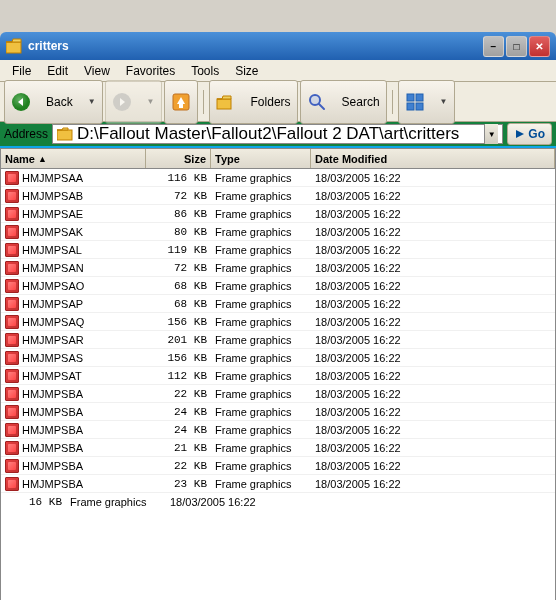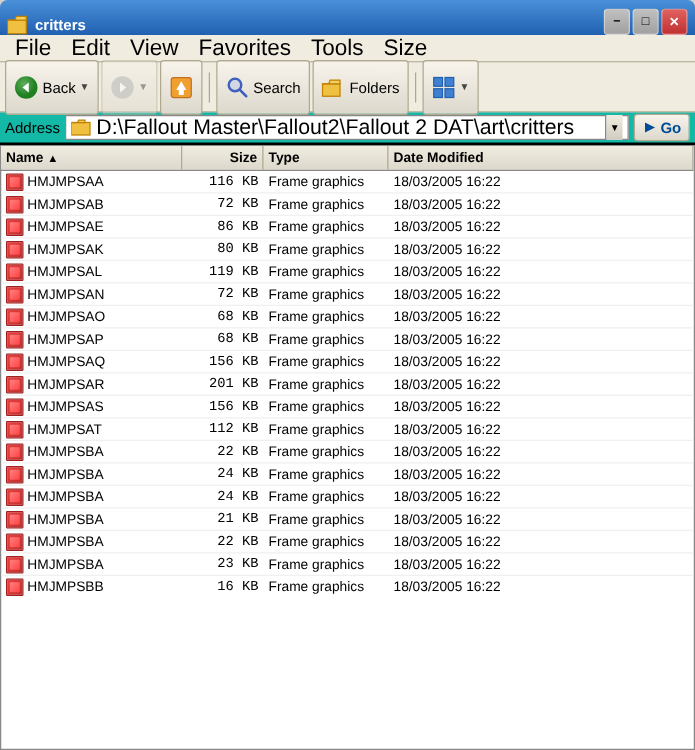--- a/index.html
+++ b/index.html
@@ -10,28 +10,29 @@
       width: 556px;
       height: 600px;
       overflow: hidden;
     }
 
     
     .title-bar {
       background: linear-gradient(to bottom, #4a90d9 0%, #2060b0 100%);
       height: 28px;
       display: flex;
-      align-items: flex-end;
+      align-items: center;
       padding: 0 6px;
       color: white;
       font-weight: bold;
       font-size: 12px;
       justify-content: space-between;
       border-top-left-radius: 6px;
       border-top-right-radius: 6px;
+      margin-top: 32px;
     }
     .title-bar-left {
       display: flex;
       align-items: center;
       gap: 6px;
     }
     .title-controls {
       display: flex;
       gap: 2px;
     }
@@ -56,60 +57,60 @@
       background: #f0ece0;
       height: 22px;
       display: flex;
       align-items: center;
       padding: 0 4px;
       border-bottom: 1px solid #b0a890;
     }
     .menu-item {
       padding: 2px 8px;
       cursor: pointer;
-      font-size: 18px;
+      font-size: 12px;
       color: #000;
     }
 
     
     .toolbar {
       background: #f0ece0;
       height: 40px;
       display: flex;
       align-items: center;
       padding: 2px 4px;
       border-bottom: 1px solid #b0a890;
       gap: 2px;
     }
     .tb-btn {
       display: flex;
       align-items: center;
-      gap: 3px;
+      gap: 15px;
       padding: 3px 6px;
       background: linear-gradient(to bottom, #f8f4ec 0%, #ddd8cc 100%);
       border: 1px solid #b0a890;
       border-radius: 3px;
       cursor: pointer;
       font-size: 12px;
       height: 44px;
     }
     .tb-separator { width: 1px; height: 24px; background: #b0a890; margin: 0 3px; }
     .dropdown-arrow {
       font-size: 8px;
       color: #444;
     }
 
     
     .address-bar {
-      background: #14b8a6;
+      background: #15803d;
       height: 26px;
       display: flex;
       align-items: center;
       padding: 0 4px;
-      border-bottom: 2px solid #000000;
+      border-bottom: 2px solid #0ea5e9;
       gap: 4px;
     }
     .address-label {
       font-size: 12px;
       color: #000;
       white-space: nowrap;
     }
     .address-input-wrap {
       flex: 1;
       display: flex;
@@ -315,33 +316,33 @@
       <rect x="2" y="2" width="16" height="16" rx="2" fill="#f0a030" stroke="#c07020" stroke-width="1"></rect>
       <polygon points="10,5 14,12 6,12" fill="white"></polygon>
       <rect x="8" y="12" width="4" height="4" fill="white"></rect>
     </svg>
   </div>
 
   <div class="tb-separator"></div>
 
   <div class="tb-btn">
     <svg width="20" height="20" viewBox="0 0 20 20">
+      <rect x="1" y="7" width="14" height="10" fill="#f0c040" stroke="#c08000" stroke-width="1"></rect>
+      <polygon points="1,7 6,7 7,4 15,4 15,7" fill="#f0d060" stroke="#c08000" stroke-width="1"></polygon>
+    </svg>
+    <span>Folders</span>
+  </div>
+
+  <div class="tb-btn">
+    <svg width="20" height="20" viewBox="0 0 20 20">
       <circle cx="8" cy="8" r="5" fill="none" stroke="#4060c0" stroke-width="2"></circle>
       <line x1="12" y1="12" x2="17" y2="17" stroke="#4060c0" stroke-width="2" stroke-linecap="round"></line>
       <circle cx="8" cy="8" r="4" fill="rgba(100,150,255,0.2)"></circle>
     </svg>
     <span>Search</span>
-  </div>
-
-  <div class="tb-btn">
-    <svg width="20" height="20" viewBox="0 0 20 20">
-      <rect x="1" y="7" width="14" height="10" fill="#f0c040" stroke="#c08000" stroke-width="1"></rect>
-      <polygon points="1,7 6,7 7,4 15,4 15,7" fill="#f0d060" stroke="#c08000" stroke-width="1"></polygon>
-    </svg>
-    <span>Folders</span>
   </div>
 
   <div class="tb-separator"></div>
 
   <div class="tb-btn">
     <svg width="20" height="20" viewBox="0 0 20 20">
       <rect x="2" y="2" width="7" height="7" fill="#4080d0" stroke="#2060b0" stroke-width="1"></rect>
       <rect x="11" y="2" width="7" height="7" fill="#4080d0" stroke="#2060b0" stroke-width="1"></rect>
       <rect x="2" y="11" width="7" height="7" fill="#4080d0" stroke="#2060b0" stroke-width="1"></rect>
       <rect x="11" y="11" width="7" height="7" fill="#4080d0" stroke="#2060b0" stroke-width="1"></rect>
@@ -653,24 +654,20 @@
       <span>23 KB</span>
     </div>
     <div class="file-cell cell-type">
       <span>Frame graphics</span>
     </div>
     <div class="file-cell cell-date">
       <span>18/03/2005 16:22</span>
     </div>
   </div>
           <div class="file-row">
-    <div class="file-cell cell-name">
-      <div class="frm-icon"></div>
-      <span>HMJMPSBB</span>
-    </div>
     <div class="file-cell cell-size">
       <span>16 KB</span>
     </div>
     <div class="file-cell cell-type">
       <span>Frame graphics</span>
     </div>
     <div class="file-cell cell-date">
       <span>18/03/2005 16:22</span>
     </div>
   </div>

